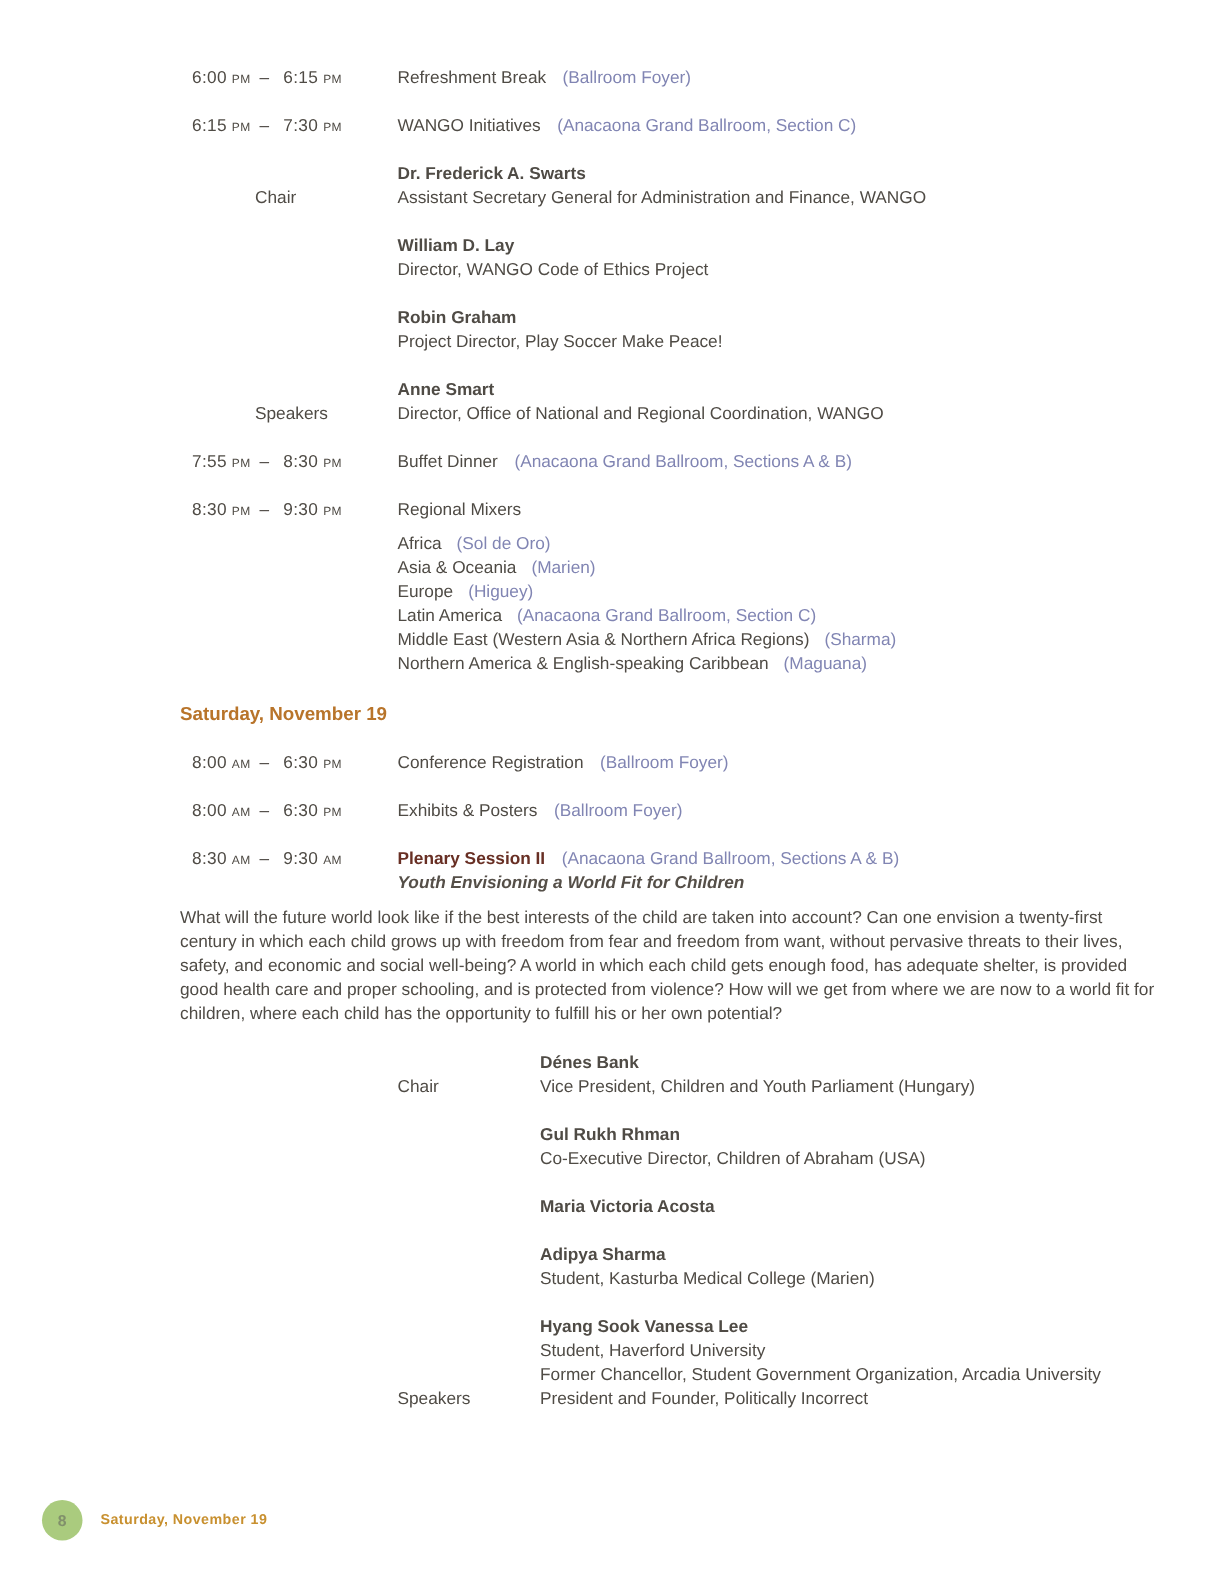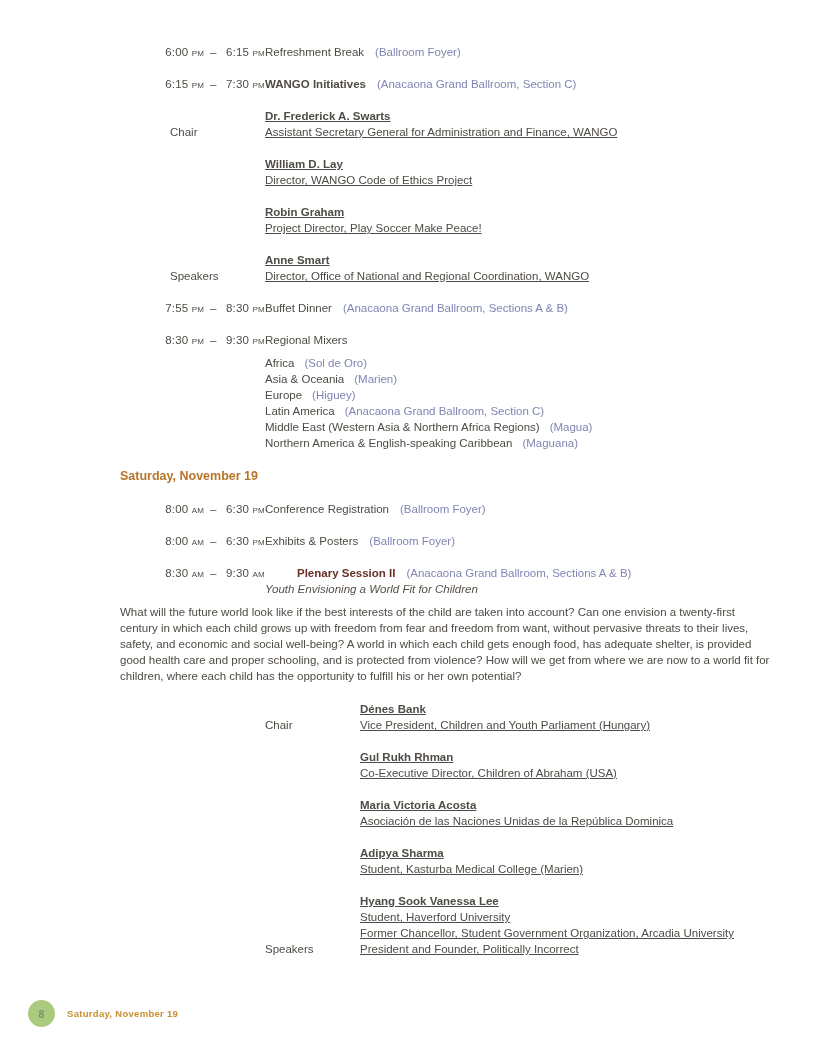--- a/index.html
+++ b/index.html
@@ -15,34 +15,33 @@
   .content { padding:44px 40px 0 120px; width:650px; }
 
   .row { display:flex; margin-bottom:16px; }
   .row-tight { margin-bottom:7px; }
   .time {
     width:137px; flex-shrink:0;
     padding-left:8px;
     font-variant:small-caps;
     letter-spacing:0.2px;
     white-space:nowrap;
-    text-align:right;
   }
   .event-main { flex:1; }
   .title { color:#4f4b45; }
-  .title-bold { font-weight:bold; }
+  .title-bold { font-weight:normal; }
   .loc { color:#8185b3; margin-left:11px; }
-  .plenary-title { font-weight:bold; color:#682f24;margin-left:32px; }
-  .subtitle { font-weight:normal; font-style:italic; color:#554f48; }
+  .plenary-title { font-weight:bold; color:#682f24; }
+  .subtitle { font-weight:bold; font-style:italic; color:#554f48; }
 
   .pblock { display:flex; margin-bottom:16px;align-items:flex-end; }
   .pblock .plabel { width:95px; flex-shrink:0; }
   .ind1 { padding-left:50px; }
   .ind2 { padding-left:145px; }
-  .person { margin-bottom:16px;text-decoration:underline; }
+  .person { margin-bottom:16px; }
   .person:last-child { margin-bottom:0; }
   .pname { font-weight:bold; }
 
   .mixers { margin-left:145px; margin-bottom:4px; }
   .mixer .loc { margin-left:10px; }
 
   .day-heading {
     margin:17px 0 17px 0;
     font-size:12.5px; line-height:16px;
     font-weight:bold;
@@ -125,21 +124,21 @@
     <div class="event-main">
       <span class="title">Regional Mixers</span>
     </div>
   </div>
 
   <div class="mixers">
     <div class="mixer"><span>Africa</span><span class="loc">(Sol de Oro)</span></div>
     <div class="mixer"><span>Asia &amp; Oceania</span><span class="loc">(Marien)</span></div>
     <div class="mixer"><span>Europe</span><span class="loc">(Higuey)</span></div>
     <div class="mixer"><span>Latin America</span><span class="loc">(Anacaona Grand Ballroom, Section C)</span></div>
-    <div class="mixer"><span>Middle East (Western Asia &amp; Northern Africa Regions)</span><span class="loc">(Magua)</span></div>
+    <div class="mixer"><span>Middle East (Western Asia &amp; Northern Africa Regions)</span><span class="loc">(Sharma)</span></div>
     <div class="mixer"><span>Northern America &amp; English-speaking Caribbean</span><span class="loc">(Maguana)</span></div>
   </div>
 
   <h2 class="day-heading">Saturday, November 19</h2>
 
   <div class="row">
     <span class="time">8:00 am –  6:30 pm</span>
     <div class="event-main">
       <span class="title">Conference Registration</span><span class="loc">(Ballroom Foyer)</span>
     </div>
@@ -176,21 +175,20 @@
 
   <div class="pblock ind2">
     <span class="plabel">Speakers</span>
     <div>
       <div class="person">
         <div class="pname">Gul Rukh Rhman</div>
         <div class="prole">Co-Executive Director, Children of Abraham (USA)</div>
       </div>
       <div class="person">
         <div class="pname">Maria Victoria Acosta</div>
-        <div class="prole">Asociación de las Naciones Unidas de la República Dominica</div>
       </div>
       <div class="person">
         <div class="pname">Adipya Sharma</div>
         <div class="prole">Student, Kasturba Medical College (Marien)</div>
       </div>
       <div class="person">
         <div class="pname">Hyang Sook Vanessa Lee</div>
         <div class="prole">Student, Haverford University</div>
         <div class="prole">Former Chancellor, Student Government Organization, Arcadia University</div>
         <div class="prole">President and Founder, Politically Incorrect</div>

